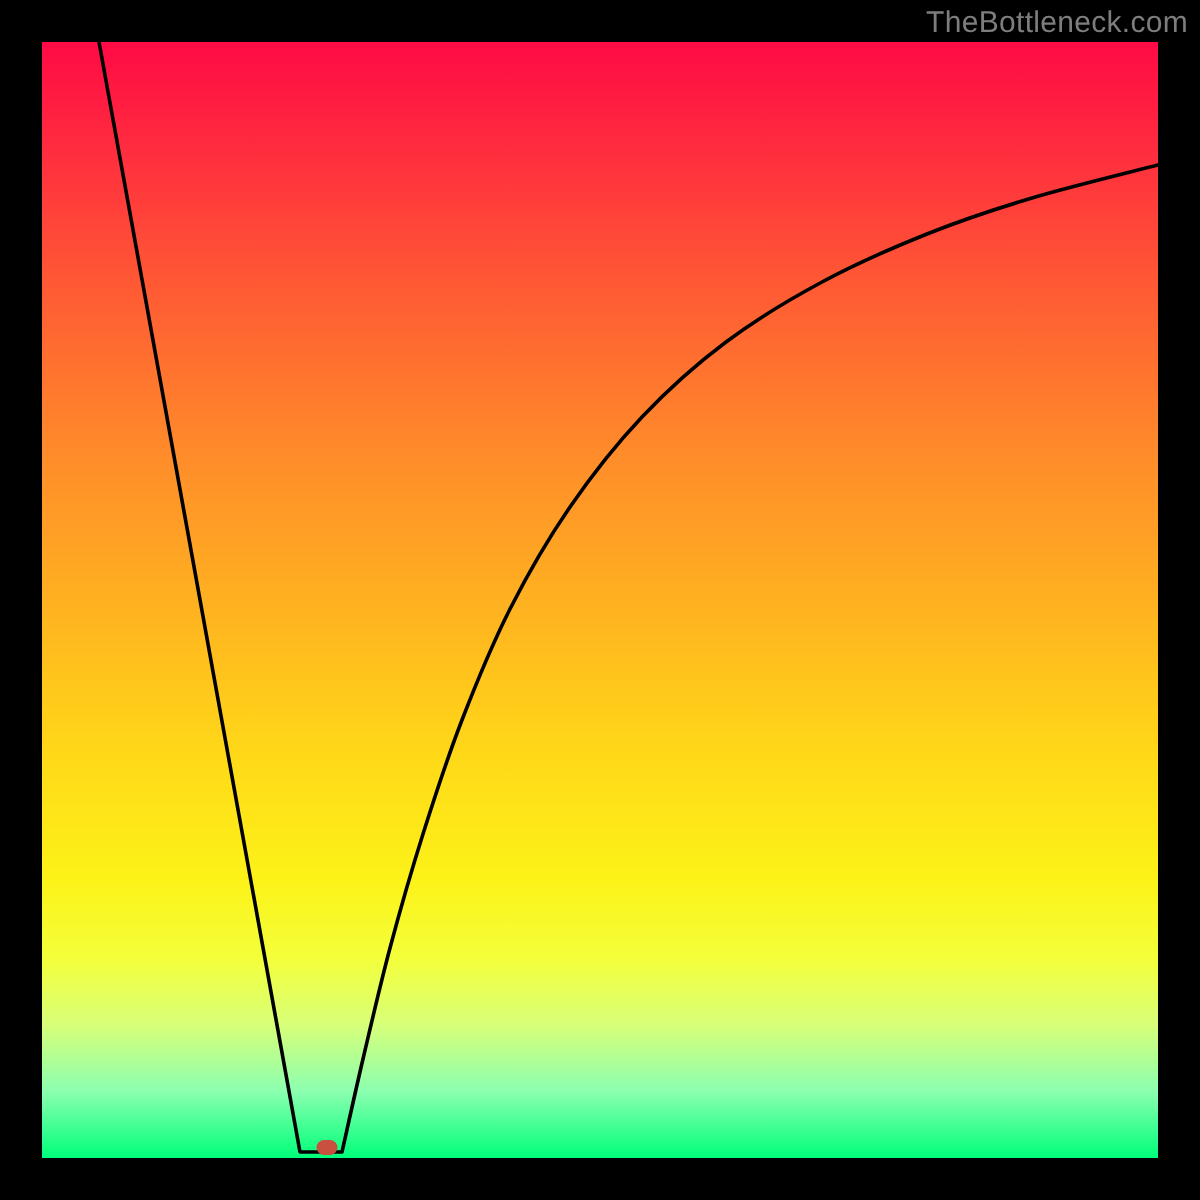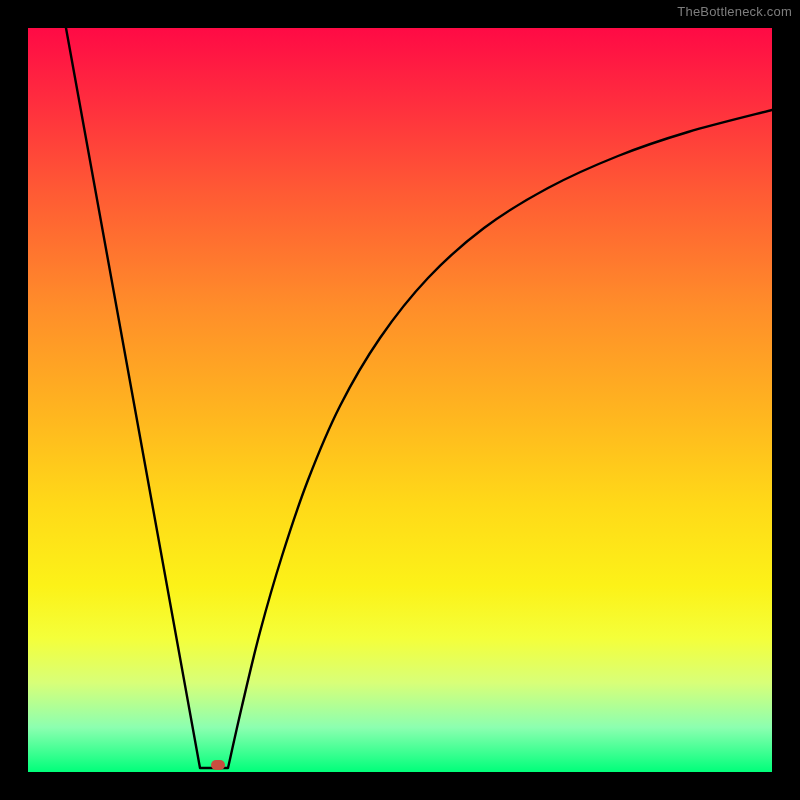--- a/index.html
+++ b/index.html
@@ -28,21 +28,21 @@
       #f4ff3a 82%,
       #d8ff78 88%,
       #8cffb0 94%,
       #00ff7a 100%);
   }
   .watermark {
     position: absolute;
     top: 4px;
     right: 8px;
     color: #7d7d7d;
-    font-size: 13px;
+    font-size: 20px;
     font-weight: 500;
     letter-spacing: 0.2px;
   }
   svg.curve {
     position: absolute;
     left: 0;
     top: 0;
     width: 744px;
     height: 744px;
   }

